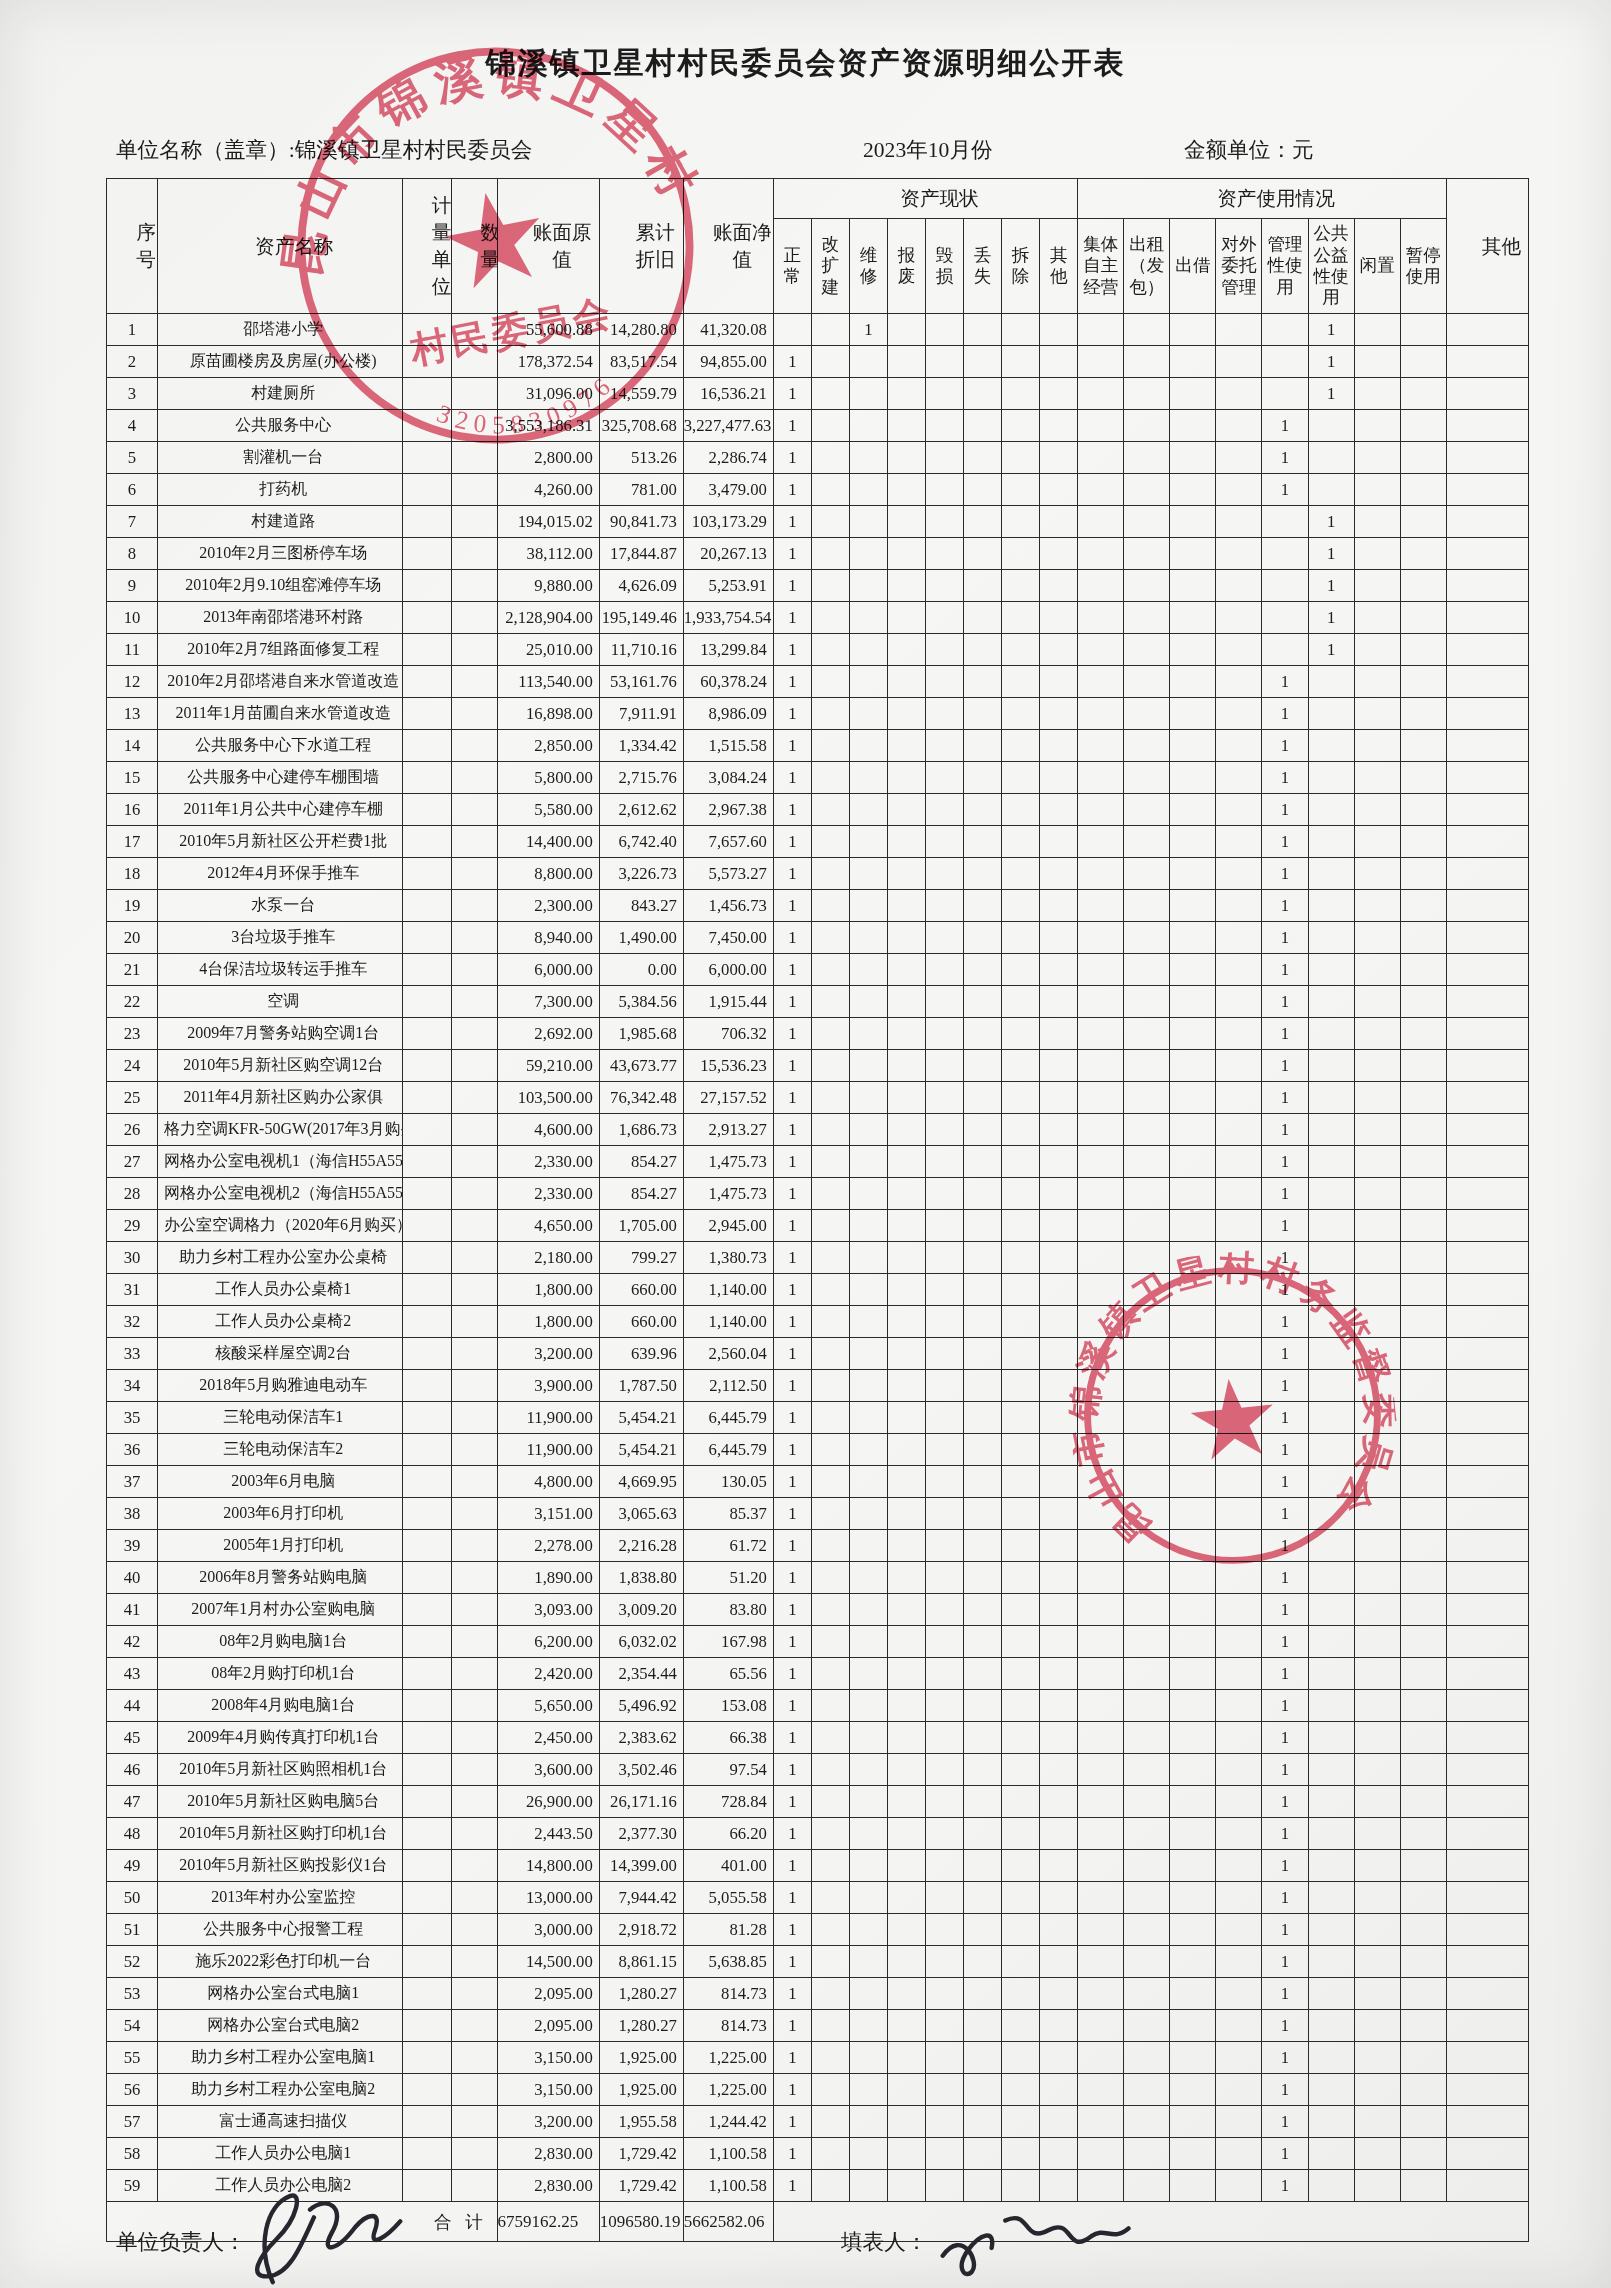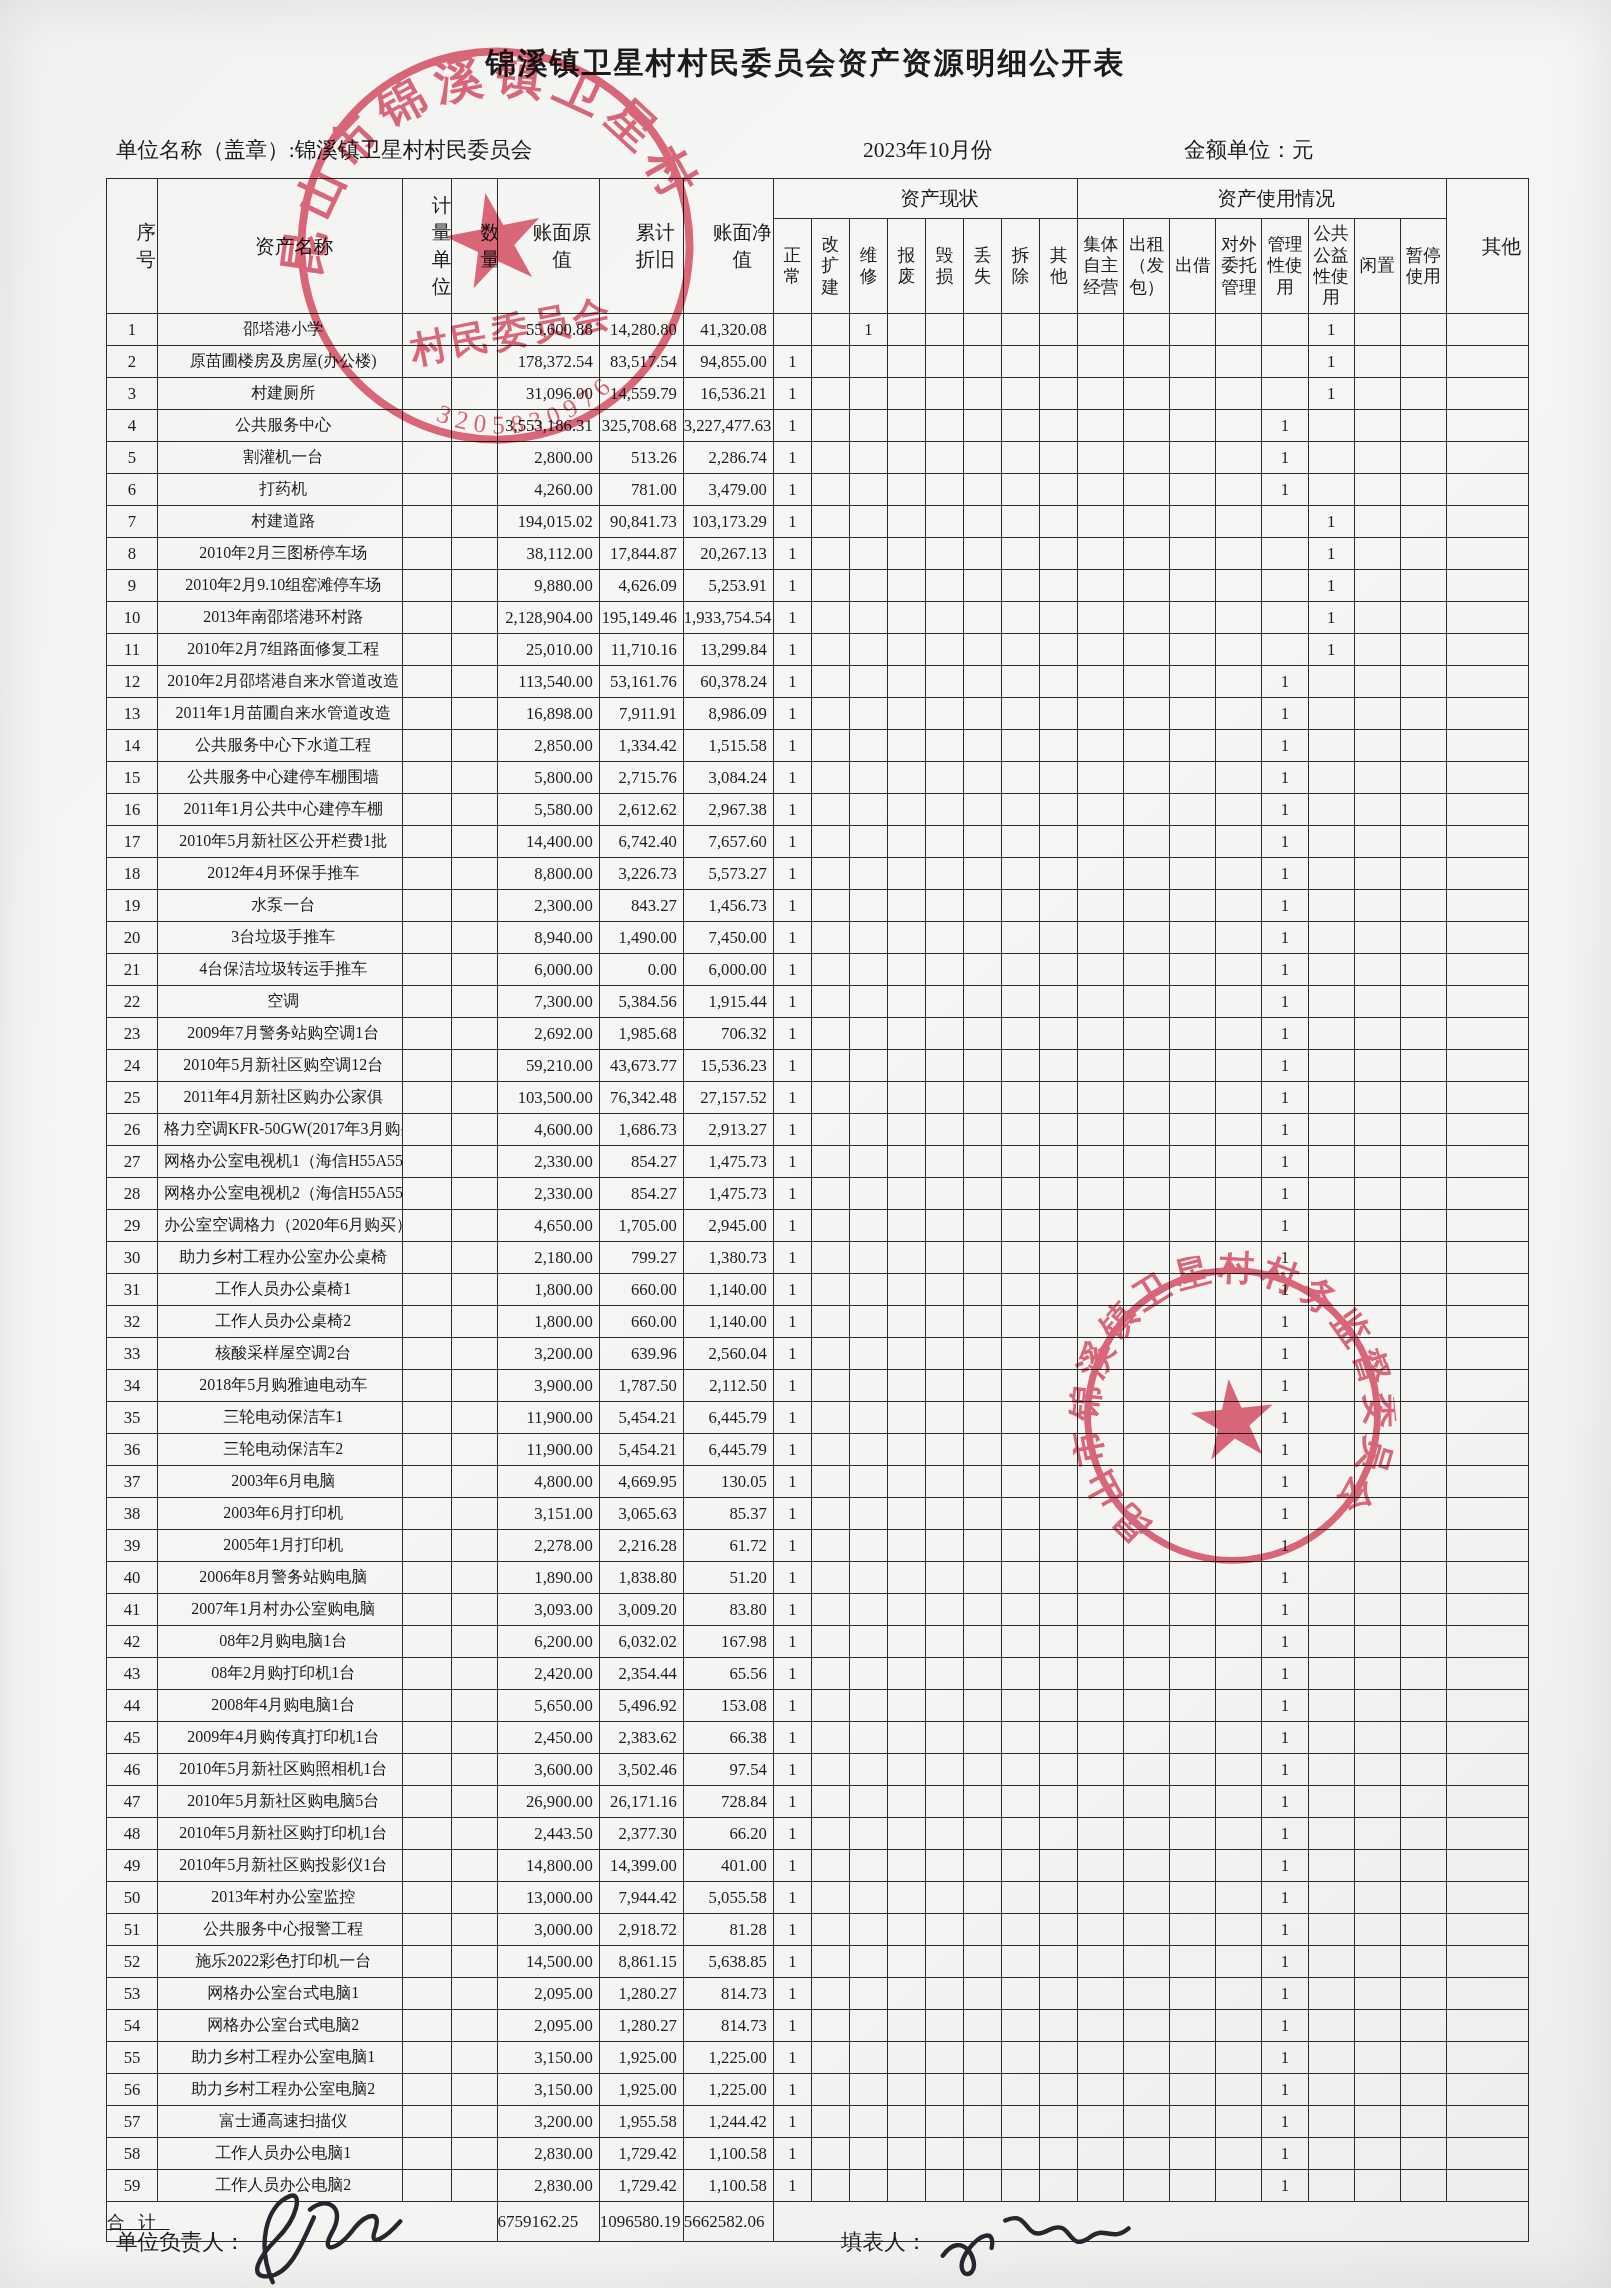--- a/index.html
+++ b/index.html
@@ -21,21 +21,21 @@
   thead tr.h1 th{height:39px;padding-left:28px;}
   thead tr.h2 th{height:90px;font-size:17.6px;line-height:1.22;
     word-break:break-all;padding:2px 2.9px;}
   th.small{font-size:11.8px;letter-spacing:0;}
   tbody td{height:31px;font-size:16.7px;}
   tbody td.c{text-align:center;}
   tbody td.l{text-align:center;padding-left:5.9px;white-space:nowrap;font-size:16px;}
   tbody td.n{text-align:right;padding-right:5.9px;white-space:nowrap;}
   tbody td.m{text-align:center;}
   tfoot td{height:39px;font-size:17.6px;}
-  tfoot td.lab{text-align:left;letter-spacing:13.7px;text-decoration:underline;}
+  tfoot td.lab{text-align:right;letter-spacing:13.7px;}
   tfoot td.n{text-align:left;white-space:nowrap;font-size:17px;}
   .footer{position:absolute;top:2227px;left:0;width:100%;font-size:21.6px;}
   .footer .resp{position:absolute;left:116px;top:0;}
   .footer .prep{position:absolute;left:841px;top:0;}
   .sig{position:absolute;}
   .sig path{fill:none;stroke:#26262e;stroke-width:4.5;stroke-linecap:round;}
   .stamp{position:absolute;mix-blend-mode:multiply;opacity:.82;}
   .stamp1{left:276px;top:25.5px;transform:rotate(-11deg);}
   .stamp2{left:1070px;top:1253px;transform:rotate(-6deg);}
   .stamp text,.stamp textPath{fill:#dc4a61;}

